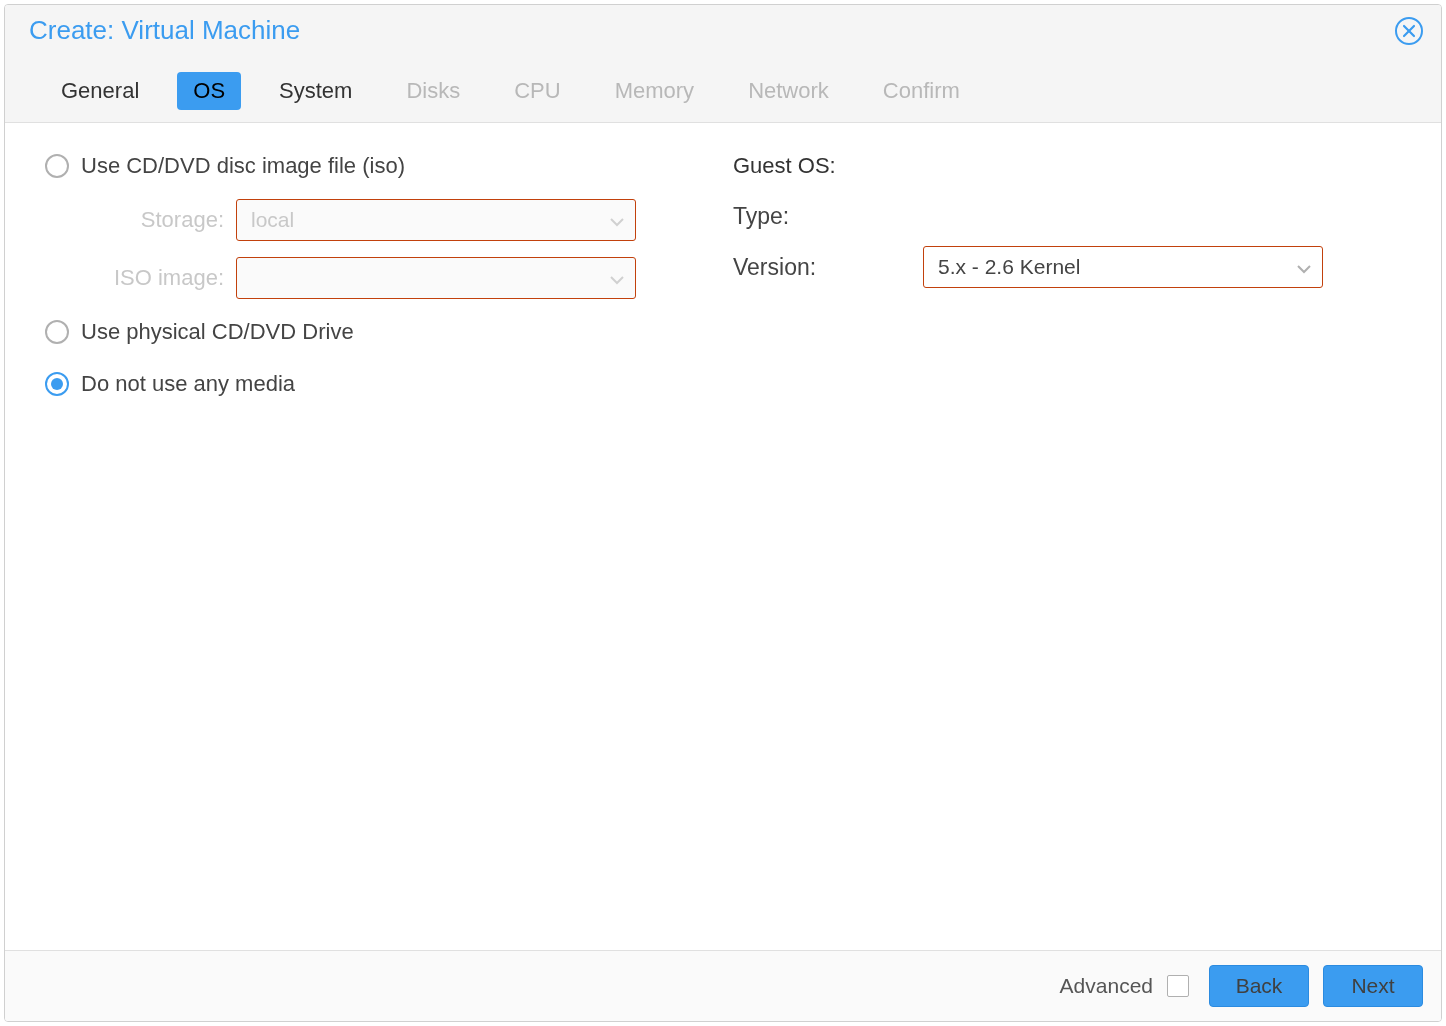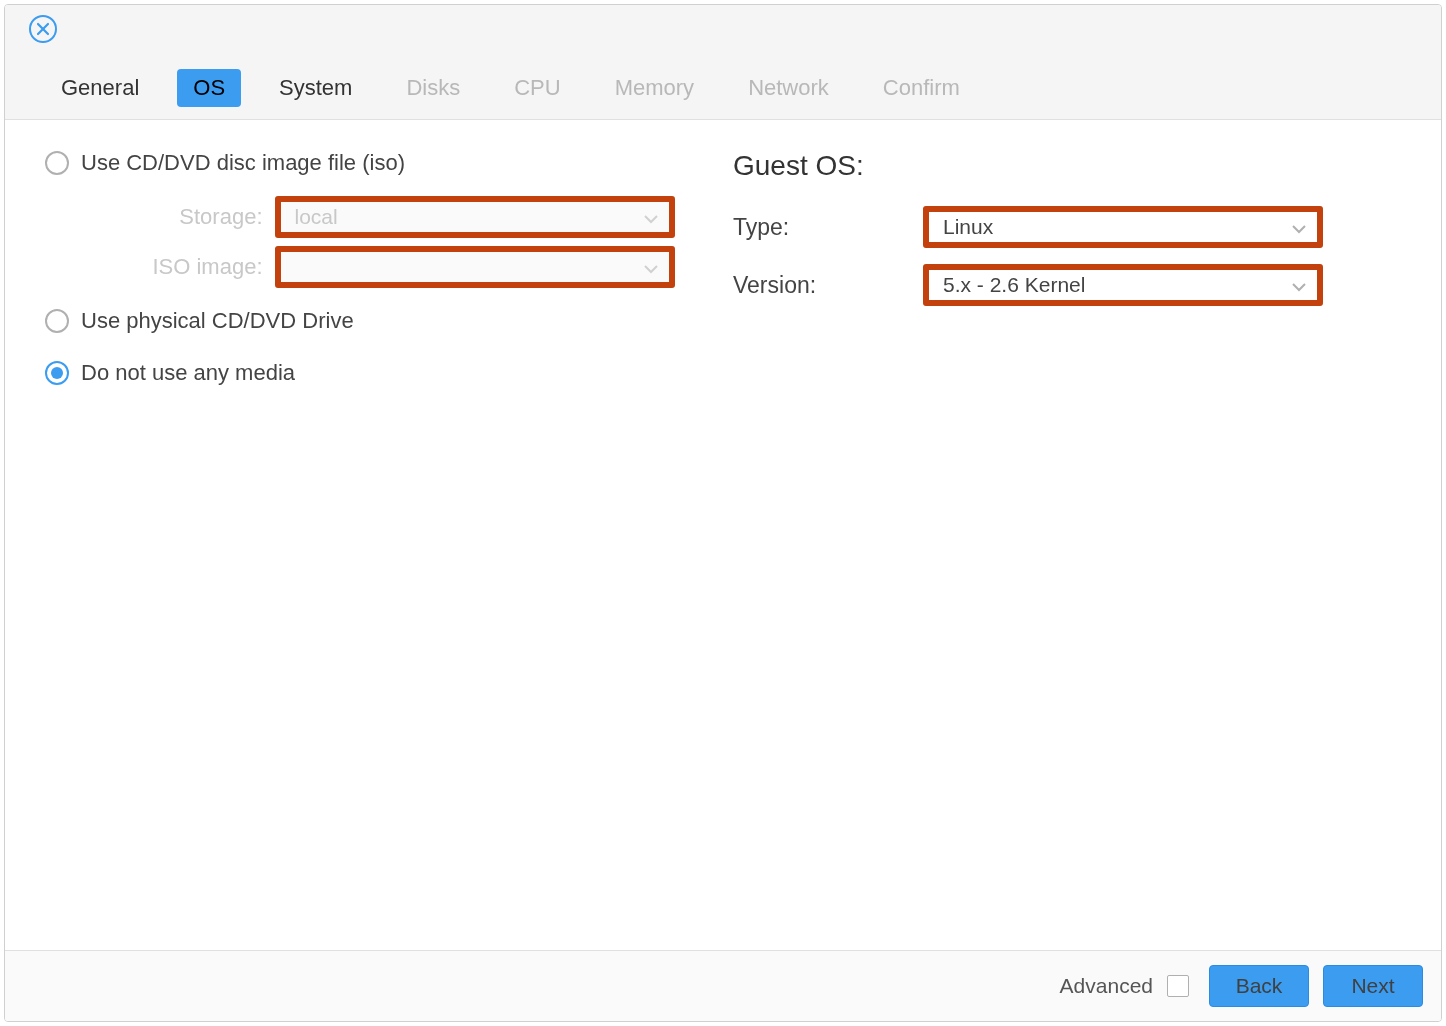--- a/index.html
+++ b/index.html
@@ -121,58 +121,57 @@
       font-size: 22px;
       color: #444444;
     }
     .form-indent {
       padding-left: 36px;
       margin-bottom: 20px;
     }
     .form-row {
       display: flex;
       align-items: center;
-      margin-bottom: 8px;
-      justify-content: center;
+      margin-bottom: 16px;
     }
     .form-label {
       width: 155px;
       text-align: right;
       padding-right: 12px;
       font-size: 22px;
       color: #444444;
     }
     .form-label.disabled {
       color: #c8c8c8;
     }
     .combo {
       flex: 1;
       max-width: 400px;
       height: 42px;
-      border: 6px solid #c2410c;
+      border: 1px solid #c2410c;
       border-radius: 3px;
       display: flex;
       align-items: center;
       justify-content: space-between;
       padding: 0 10px 0 14px;
       font-size: 21px;
       color: #444444;
       cursor: pointer;
       background: #ffffff;
     }
     .combo.disabled {
       background: #fafafa;
       color: #c8c8c8;
       cursor: default;
     }
     .combo .chevron {
       color: #c0c0c0;
     }
     .section-heading {
-      font-size: 28px;
+      font-size: 22px;
       color: #333333;
       margin-bottom: 24px;
     }
     .right-form-row {
       display: flex;
       align-items: center;
       margin-bottom: 16px;
     }
     .right-form-label {
       width: 190px;
@@ -216,20 +215,21 @@
       cursor: pointer;
       padding: 0 22px;
     }
   </style>
 </head>
 <body>
 
 <div class="dialog">
   <div class="header">
     <div class="title-row">
+      <div class="dialog-title">Create: Virtual Machine</div>
       <div class="close-btn">
         <svg viewBox="0 0 14 14">
           <line x1="2" y1="2" x2="12" y2="12" stroke="#3b9cf0" stroke-width="2.2" stroke-linecap="round"></line>
           <line x1="12" y1="2" x2="2" y2="12" stroke="#3b9cf0" stroke-width="2.2" stroke-linecap="round"></line>
         </svg>
       </div>
     </div>
     <div class="tabs">
       <div class="tab enabled">General</div>
       <div class="tab active">OS</div>
@@ -279,28 +279,20 @@
       <div class="radio-row" style="margin-top:26px;">
         <div class="radio checked"></div>
         <div class="radio-label">Do not use any media</div>
       </div>
     </div>
 
     <div class="right-col">
       <div class="section-heading">Guest OS:</div>
       <div class="right-form-row">
         <div class="right-form-label">Type:</div>
-        <div class="combo">
-          <span>Linux</span>
-          <span class="chevron">
-            <svg width="16" height="10" viewBox="0 0 16 10">
-                <path d="M2 2 L8 8 L14 2" fill="none" stroke="#b0b0b0" stroke-width="2"></path>
-              </svg>
-          </span>
-        </div>
       </div>
       <div class="right-form-row">
         <div class="right-form-label">Version:</div>
         <div class="combo">
           <span>5.x - 2.6 Kernel</span>
           <span class="chevron">
             <svg width="16" height="10" viewBox="0 0 16 10">
                 <path d="M2 2 L8 8 L14 2" fill="none" stroke="#b0b0b0" stroke-width="2"></path>
               </svg>
           </span>

